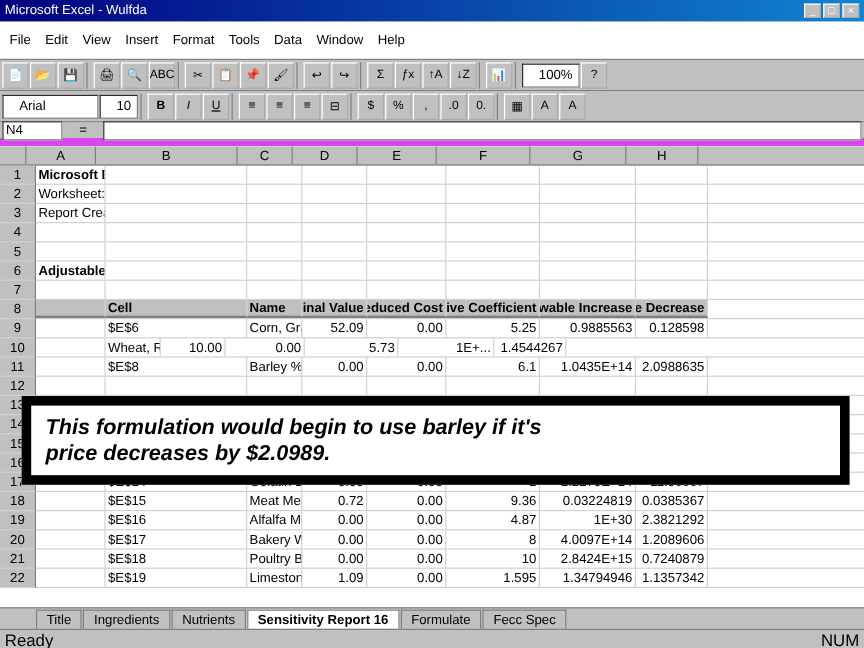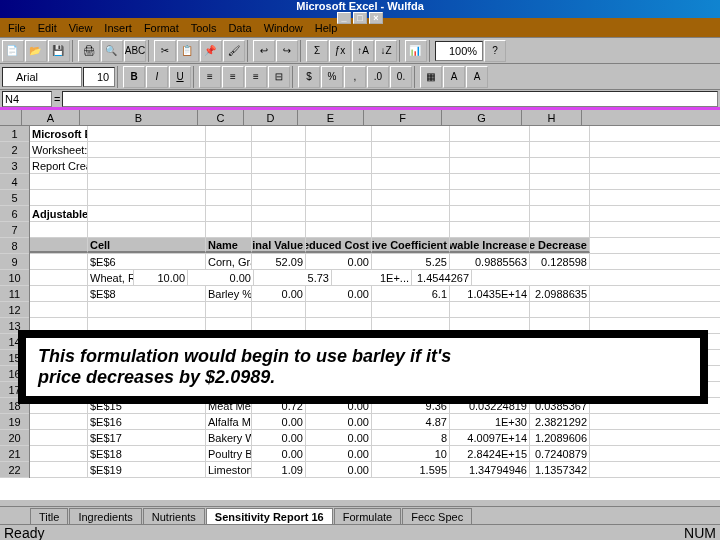--- a/index.html
+++ b/index.html
@@ -8,37 +8,36 @@
     
     .title-bar {
       background: linear-gradient(to right, #000080, #1084d0);
       color: white;
       height: 18px;
       display: flex;
       align-items: center;
       justify-content: space-between;
       padding: 0 4px;
       font-size: 11px;
-      font-weight: bold;
-      flex-direction: column;
+      font-weight: normal;
     }
     .title-bar-buttons { display: flex; gap: 2px; }
     .title-btn {
       width: 14px; height: 12px;
       background: #c0c0c0;
       border: 1px outset #ffffff;
       font-size: 9px;
       display: flex; align-items: center; justify-content: center;
       cursor: pointer;
     }
 
     
     .menu-bar {
-      background: #a16207;
-      height: 20px;
+      background: #ffffff;
+      height: 32px;
       display: flex;
       align-items: center;
       padding: 0 2px;
       font-size: 11px;
       border-bottom: 1px solid #808080;
     }
     .menu-item {
       padding: 1px 6px;
       cursor: pointer;
     }
@@ -71,22 +70,22 @@
       font-size: 11px;
     }
 
     
     .formula-bar {
       background: #c0c0c0;
       height: 20px;
       display: flex;
       align-items: center;
       padding: 1px 2px;
-      border-bottom: 3px solid #d946ef;
-      gap: 2px;
+      border-bottom: 7px solid #d946ef;
+      gap: 14px;
     }
     .cell-ref {
       width: 50px; height: 16px;
       background: white;
       border: 1px inset #808080;
       font-size: 11px;
       padding: 0 2px;
     }
     .formula-input {
       flex: 1; height: 16px;

